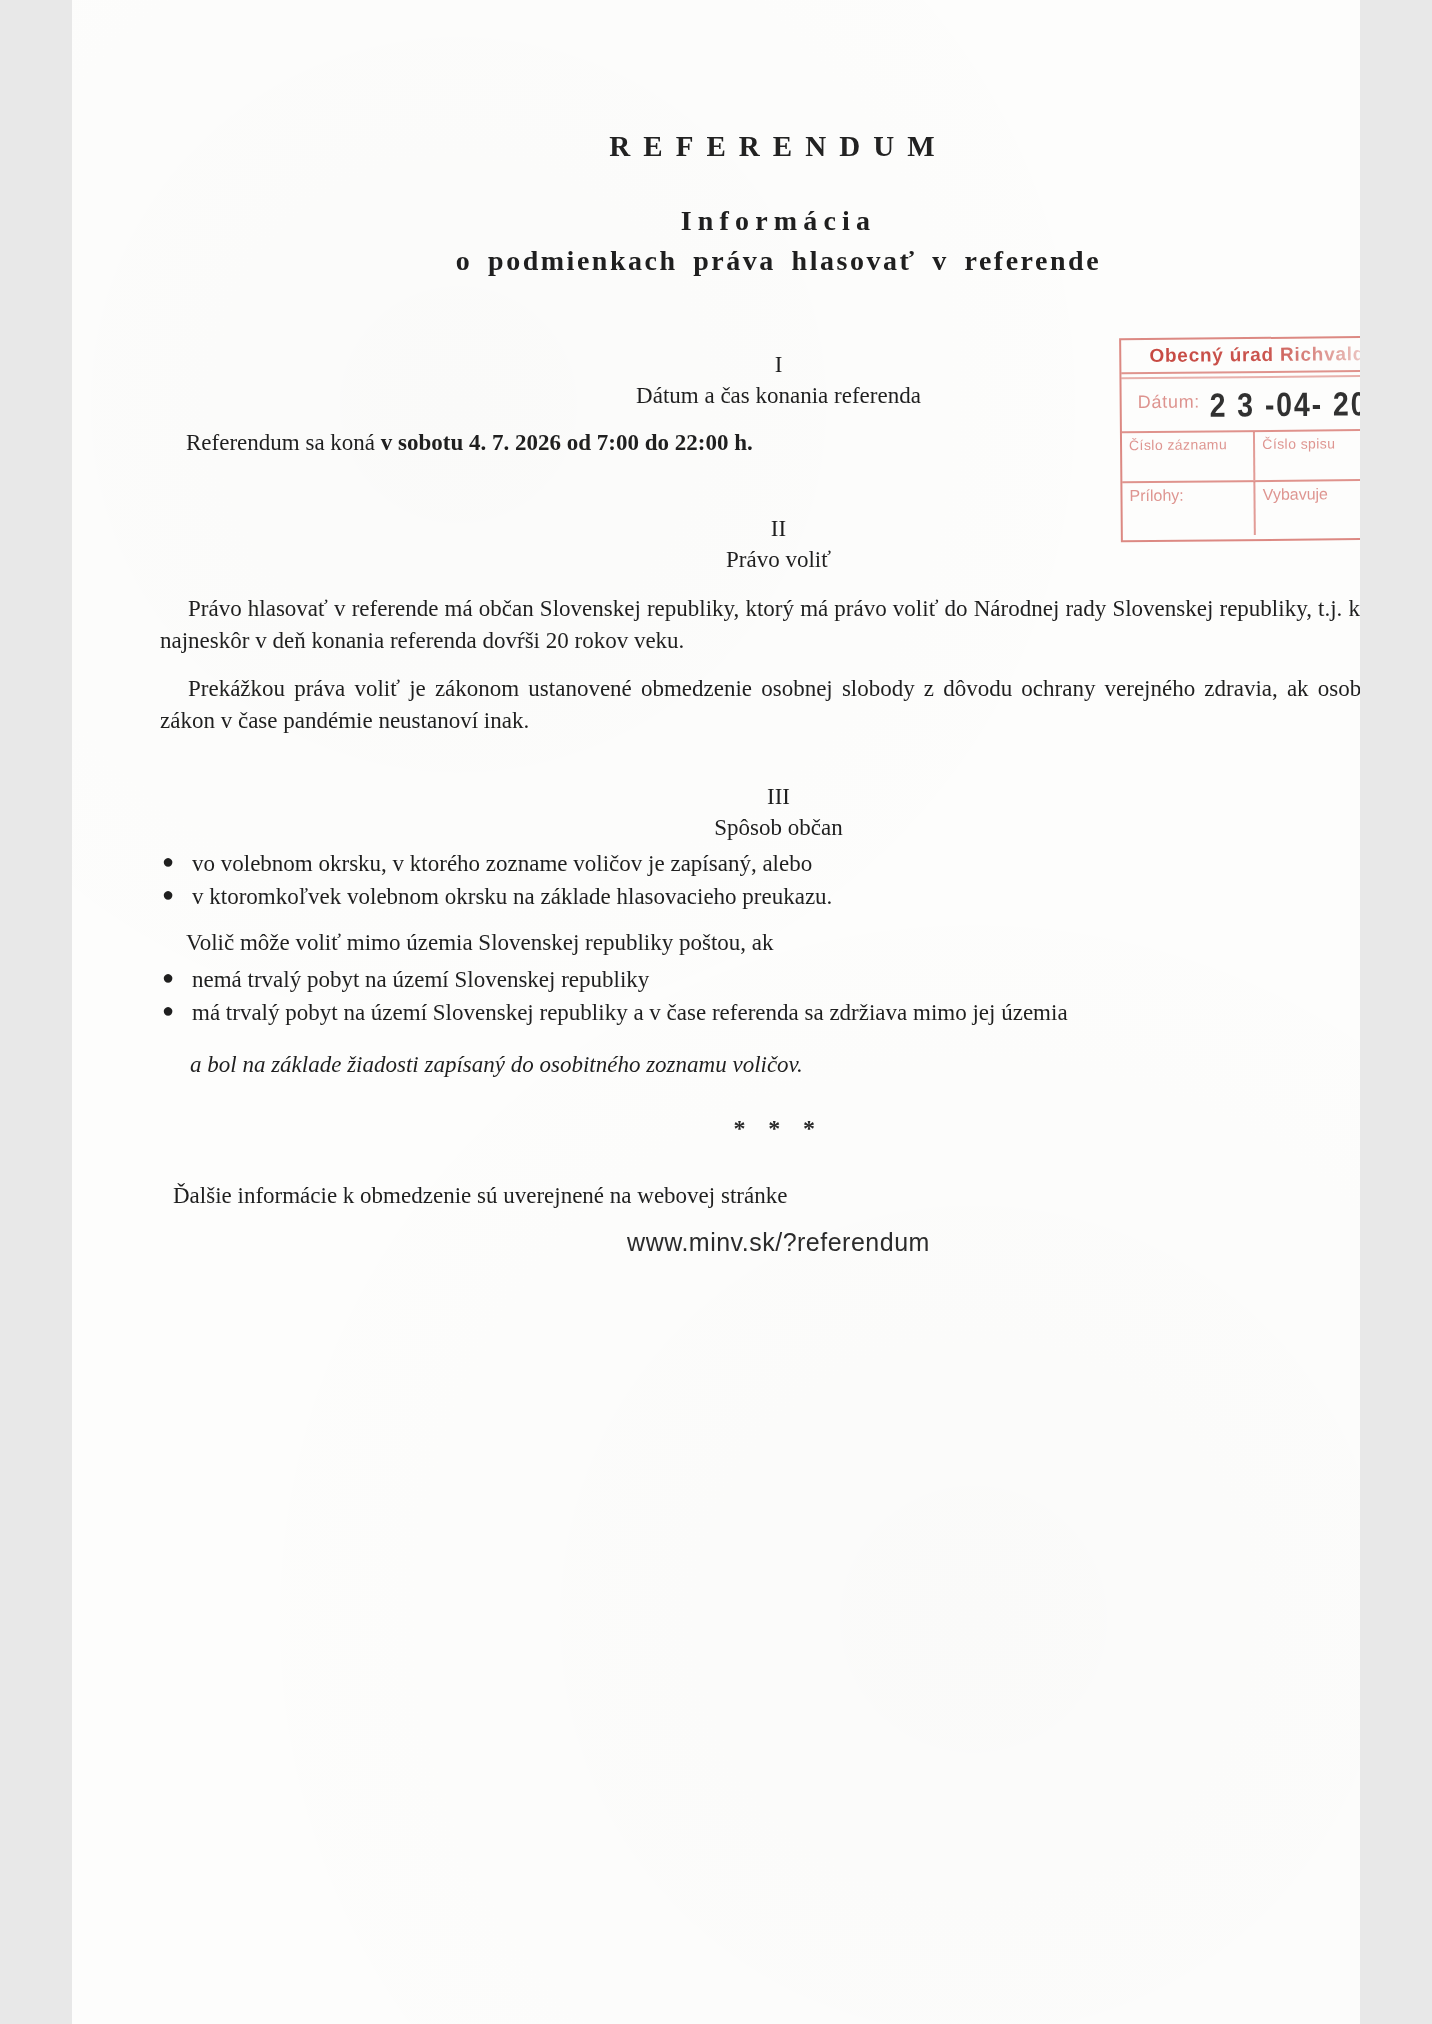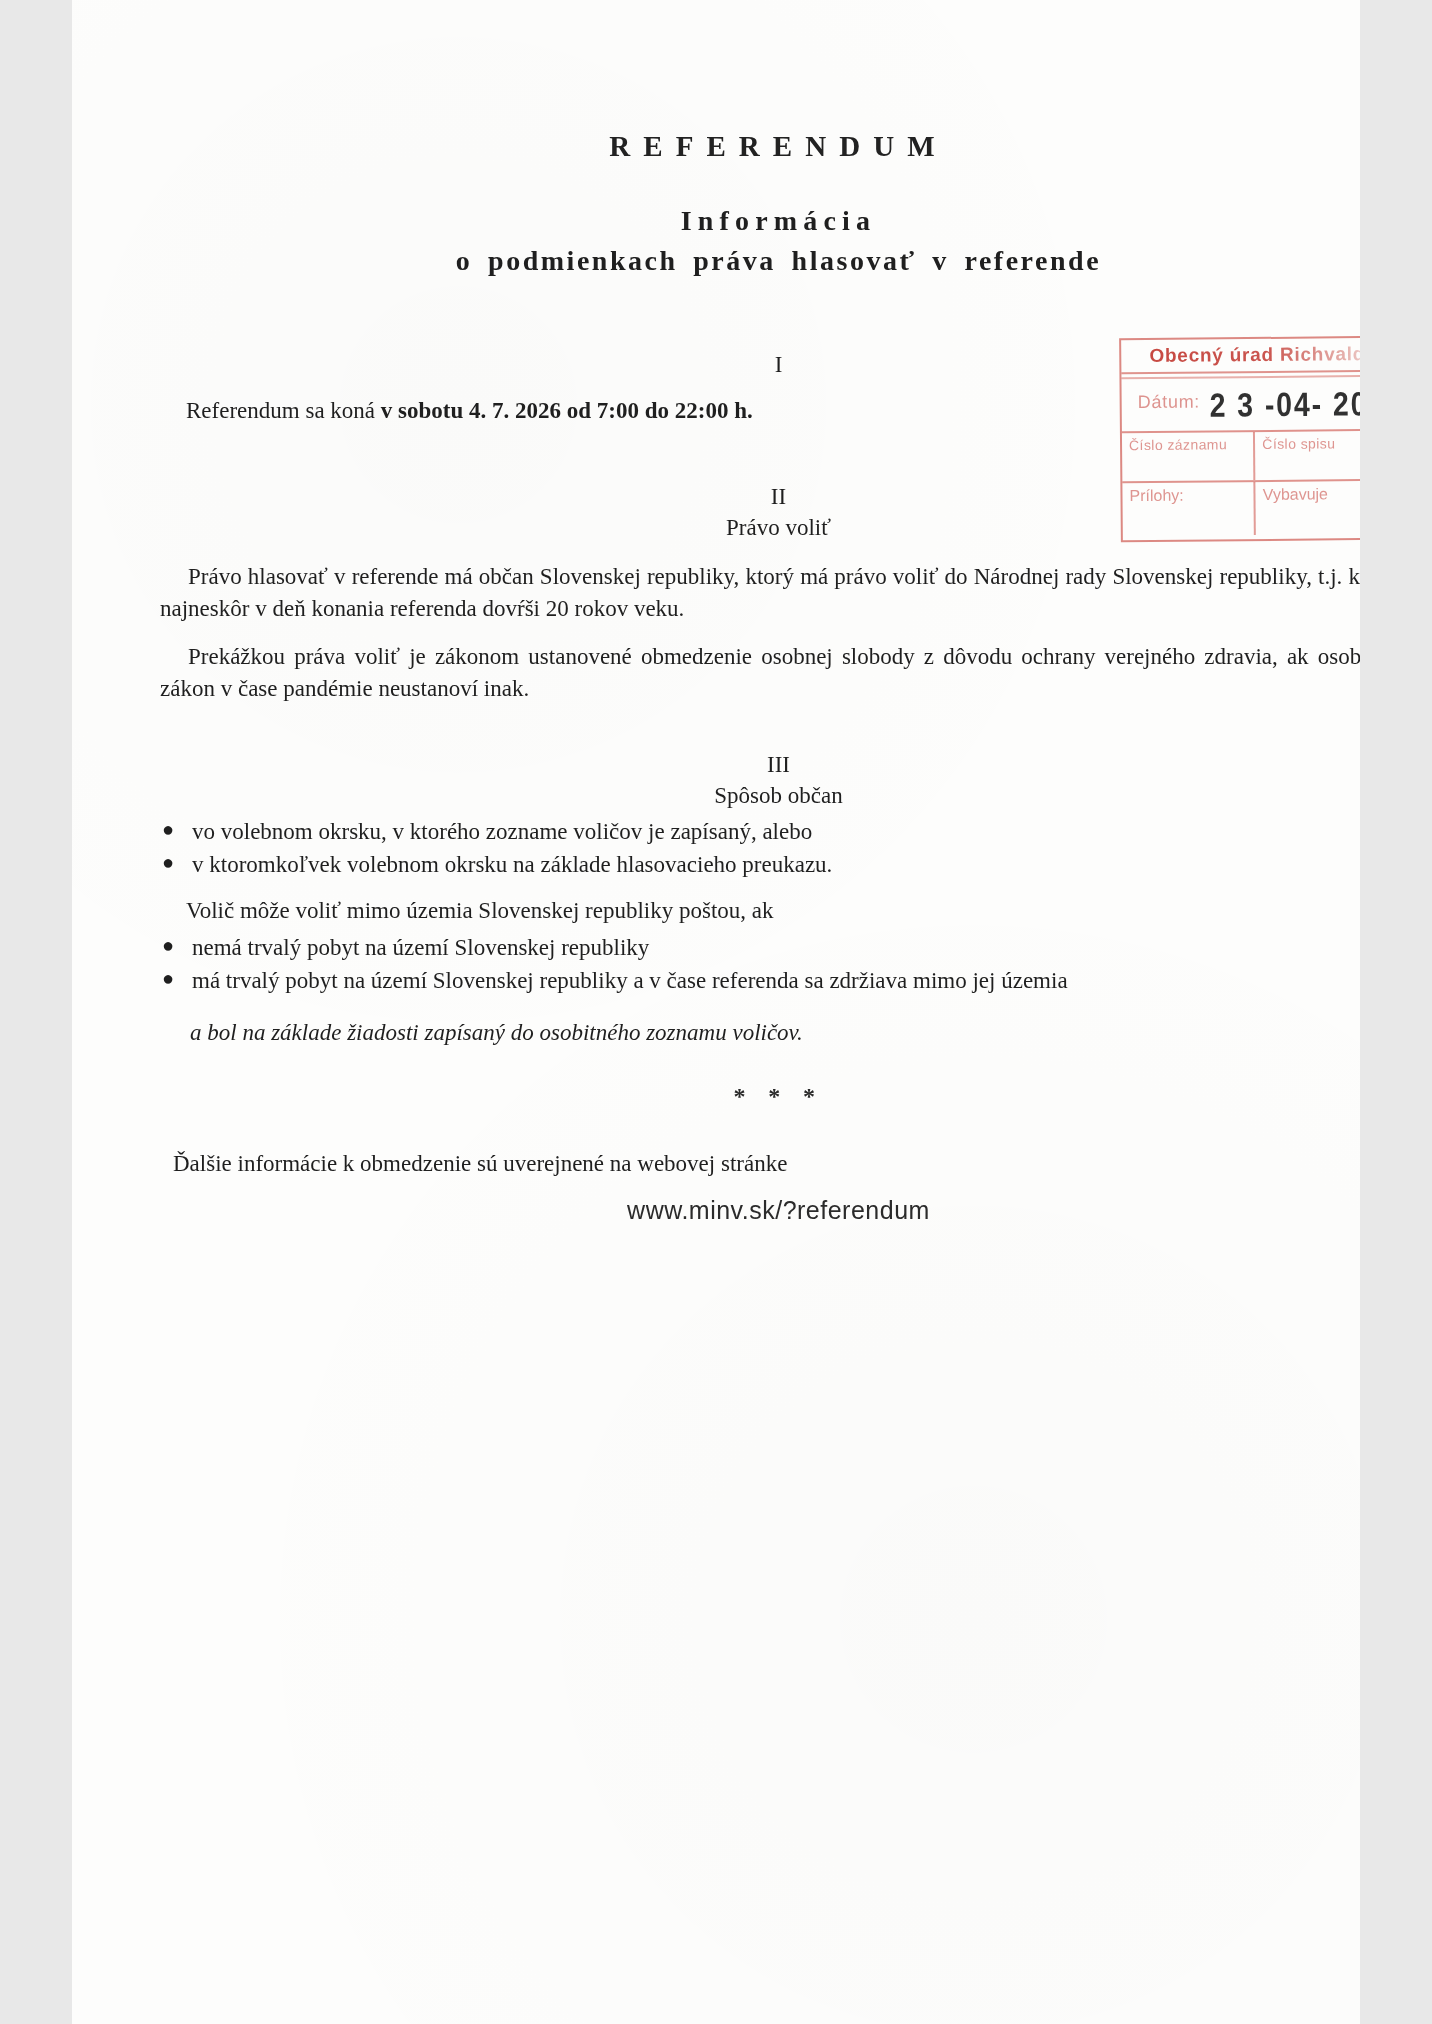--- a/index.html
+++ b/index.html
@@ -187,20 +187,21 @@
 
 <div class="page">
 
   <div class="column">
 
     <div class="doc-title">REFERENDUM</div>
     <div class="doc-subtitle1">Informácia</div>
     <div class="doc-subtitle2">o podmienkach práva hlasovať v referende</div>
 
     <div class="sec-num first">I</div>
+    <div class="sec-head">Dátum a čas konania referenda</div>
     <div class="intro-line p-top-16"><span>Referendum sa koná </span><b>v sobotu 4. 7. 2026 od 7:00 do 22:00 h.</b></div>
 
     <div class="sec-num second">II</div>
     <div class="sec-head">Právo voliť</div>
     <div class="para p-top-18">Právo hlasovať v referende má občan Slovenskej republiky, ktorý má právo voliť do Národnej rady Slovenskej republiky, t.j. ktorý najneskôr v deň konania referenda dovŕši 20 rokov veku.</div>
     <div class="para p-top-16">Prekážkou práva voliť je zákonom ustanovené obmedzenie osobnej slobody z dôvodu ochrany verejného zdravia, ak osobitný zákon v čase pandémie neustanoví inak.</div>
 
     <div class="sec-num third">III</div>
     <div class="sec-head">Spôsob občan</div>
     <ul class="bullets">

